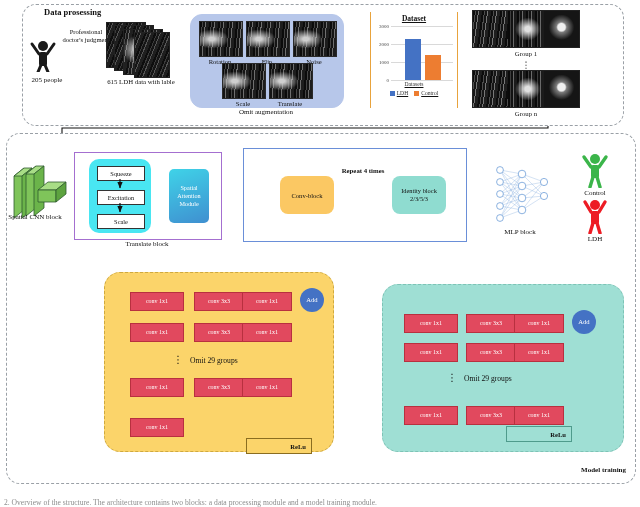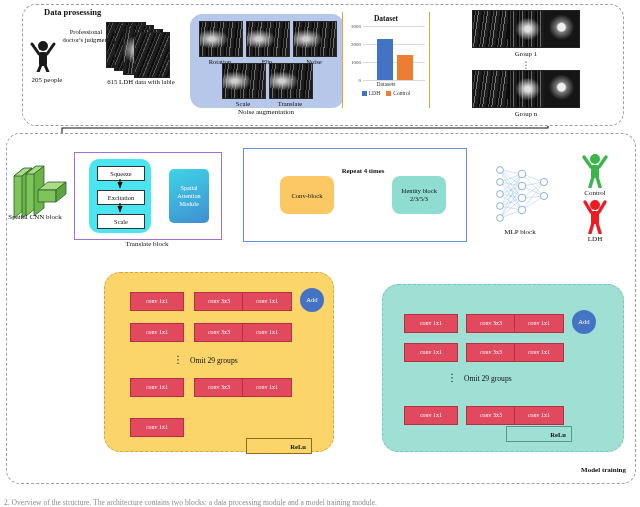--- a/index.html
+++ b/index.html
@@ -34,22 +34,22 @@
       background:#b7c7ea;border-radius:12px;border:1px solid #b7c7ea;}
   .augcell{position:absolute;}
   .augimg{width:100%;height:34px;border:1px solid #2a2a2a;
       background:
       radial-gradient(ellipse at 28% 50%,#cfcfcf 0 7%,rgba(0,0,0,0) 40%),
       repeating-linear-gradient(96deg,#0b0b0b 0 2px,#454545 2px 3px,#141414 3px 5px,#6f6f6f 5px 6px,#1d1d1d 6px 9px);}
   .augtxt{font-size:6.6px;text-align:center;margin-top:1px;color:#111;}
   .aug-cap{left:190px;top:108px;width:152px;font-size:7px;}
 
   
-  .chart-wrap{position:absolute;left:342px;top:12px;width:86px;height:96px;
-      border-left:1.5px solid #e8a33d;border-right:1.5px solid #e8a33d;background:#fff;}
+  .chart-wrap{position:absolute;left:370px;top:12px;width:86px;height:96px;
+      border-left:1.5px solid #e8a33d;border-right:1.5px solid #e8a33d;background:#fff;text-decoration:underline;}
   .chart-title{font-size:7.5px;font-weight:bold;text-align:center;margin-top:2px;}
   .plot{position:relative;width:62px;height:54px;margin:3px 0 0 20px;}
   .grid-l{position:absolute;left:0;right:0;height:1px;background:#d9d9d9;}
   .ytick{position:absolute;right:100%;margin-right:2px;font-size:5px;color:#444;
       transform:translateY(-50%);white-space:nowrap;}
   .bar{position:absolute;bottom:0;width:16px;}
   .xlab{font-size:5.6px;text-align:center;color:#333;margin-top:1px;}
   .legend{display:flex;justify-content:center;gap:6px;margin-top:3px;}
   .lg{display:flex;align-items:center;gap:2px;font-size:5.6px;color:#333;}
   .sw{width:5px;height:5px;display:inline-block;}
@@ -243,21 +243,21 @@
     </div>
     <div class="augcell" style="left:31px;top:48px;width:42px;">
       <div class="augimg"></div>
       <div class="augtxt">Scale</div>
     </div>
     <div class="augcell" style="left:78px;top:48px;width:42px;">
       <div class="augimg"></div>
       <div class="augtxt">Translate</div>
     </div>
   </div>
-  <div class="lbl aug-cap">Noise augmentation</div>
+  <div class="lbl aug-cap">Omit augmentation</div>
 
   <div class="chart-wrap">
     <div class="chart-title">Dataset</div>
     <div class="plot">
       <div class="grid-l" style="top:0;">
         <span class="ytick">3000</span>
       </div>
       <div class="grid-l" style="top:18px;">
         <span class="ytick">2000</span>
       </div>

